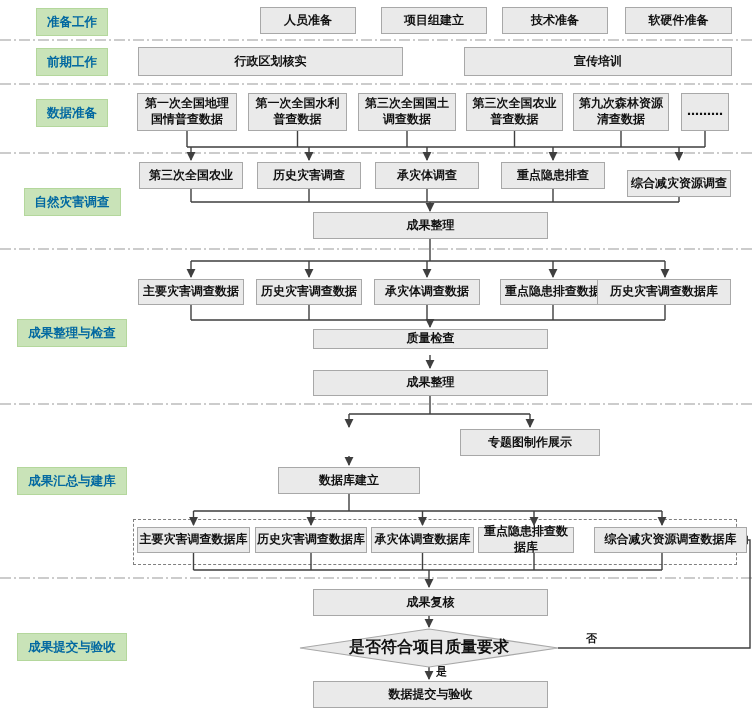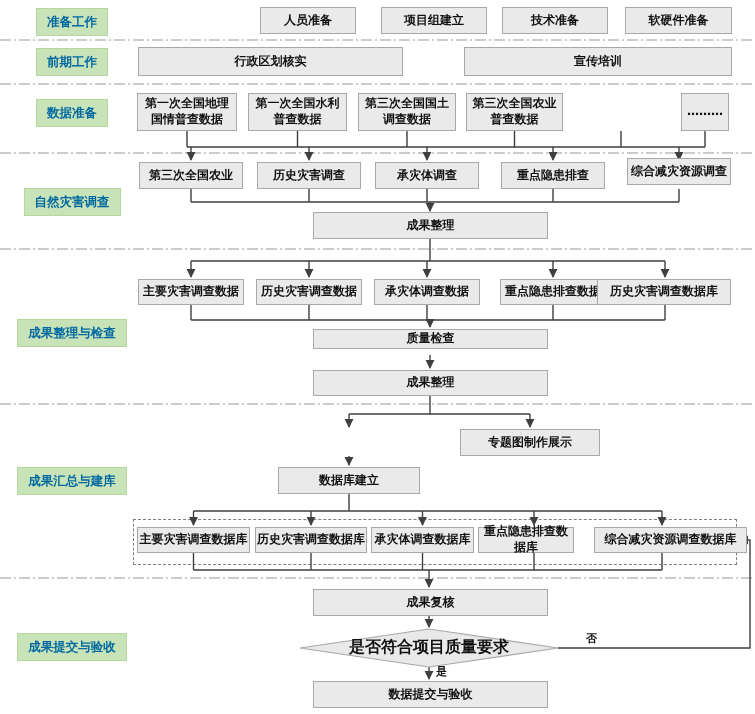--- a/index.html
+++ b/index.html
@@ -123,27 +123,29 @@
   <div class="box" style="left:464px;top:47px;width:268px;height:29px">宣传培训</div>
 
   <div class="box" style="left:137px;top:93px;width:100px;height:38px">第一次全国地理
 国情普查数据</div>
   <div class="box" style="left:248px;top:93px;width:99px;height:38px">第一次全国水利
 普查数据</div>
   <div class="box" style="left:358px;top:93px;width:98px;height:38px">第三次全国国土
 调查数据</div>
   <div class="box" style="left:466px;top:93px;width:97px;height:38px">第三次全国农业
 普查数据</div>
+  <div class="box" style="left:573px;top:93px;width:96px;height:38px">第九次森林资源
+清查数据</div>
   <div class="box" style="left:681px;top:93px;width:48px;height:38px">………</div>
 
   <div class="box" style="left:139px;top:162px;width:104px;height:27px">第三次全国农业</div>
   <div class="box" style="left:257px;top:162px;width:104px;height:27px">历史灾害调查</div>
   <div class="box" style="left:375px;top:162px;width:104px;height:27px">承灾体调查</div>
   <div class="box" style="left:501px;top:162px;width:104px;height:27px">重点隐患排查</div>
-  <div class="box" style="left:627px;top:158px;width:104px;height:27px">综合减灾资源调查</div>
+  <div class="box" style="left:627px;top:170px;width:104px;height:27px">综合减灾资源调查</div>
   <div class="box" style="left:313px;top:212px;width:235px;height:27px">成果整理</div>
 
   <div class="box" style="left:138px;top:279px;width:106px;height:26px">主要灾害调查数据</div>
   <div class="box" style="left:256px;top:279px;width:106px;height:26px">历史灾害调查数据</div>
   <div class="box" style="left:374px;top:279px;width:106px;height:26px">承灾体调查数据</div>
   <div class="box" style="left:500px;top:279px;width:106px;height:26px">重点隐患排查数据</div>
   <div class="box" style="left:597px;top:279px;width:134px;height:26px">历史灾害调查数据库</div>
   <div class="box" style="left:313px;top:329px;width:235px;height:20px">质量检查</div>
   <div class="box" style="left:313px;top:370px;width:235px;height:26px">成果整理</div>
 

